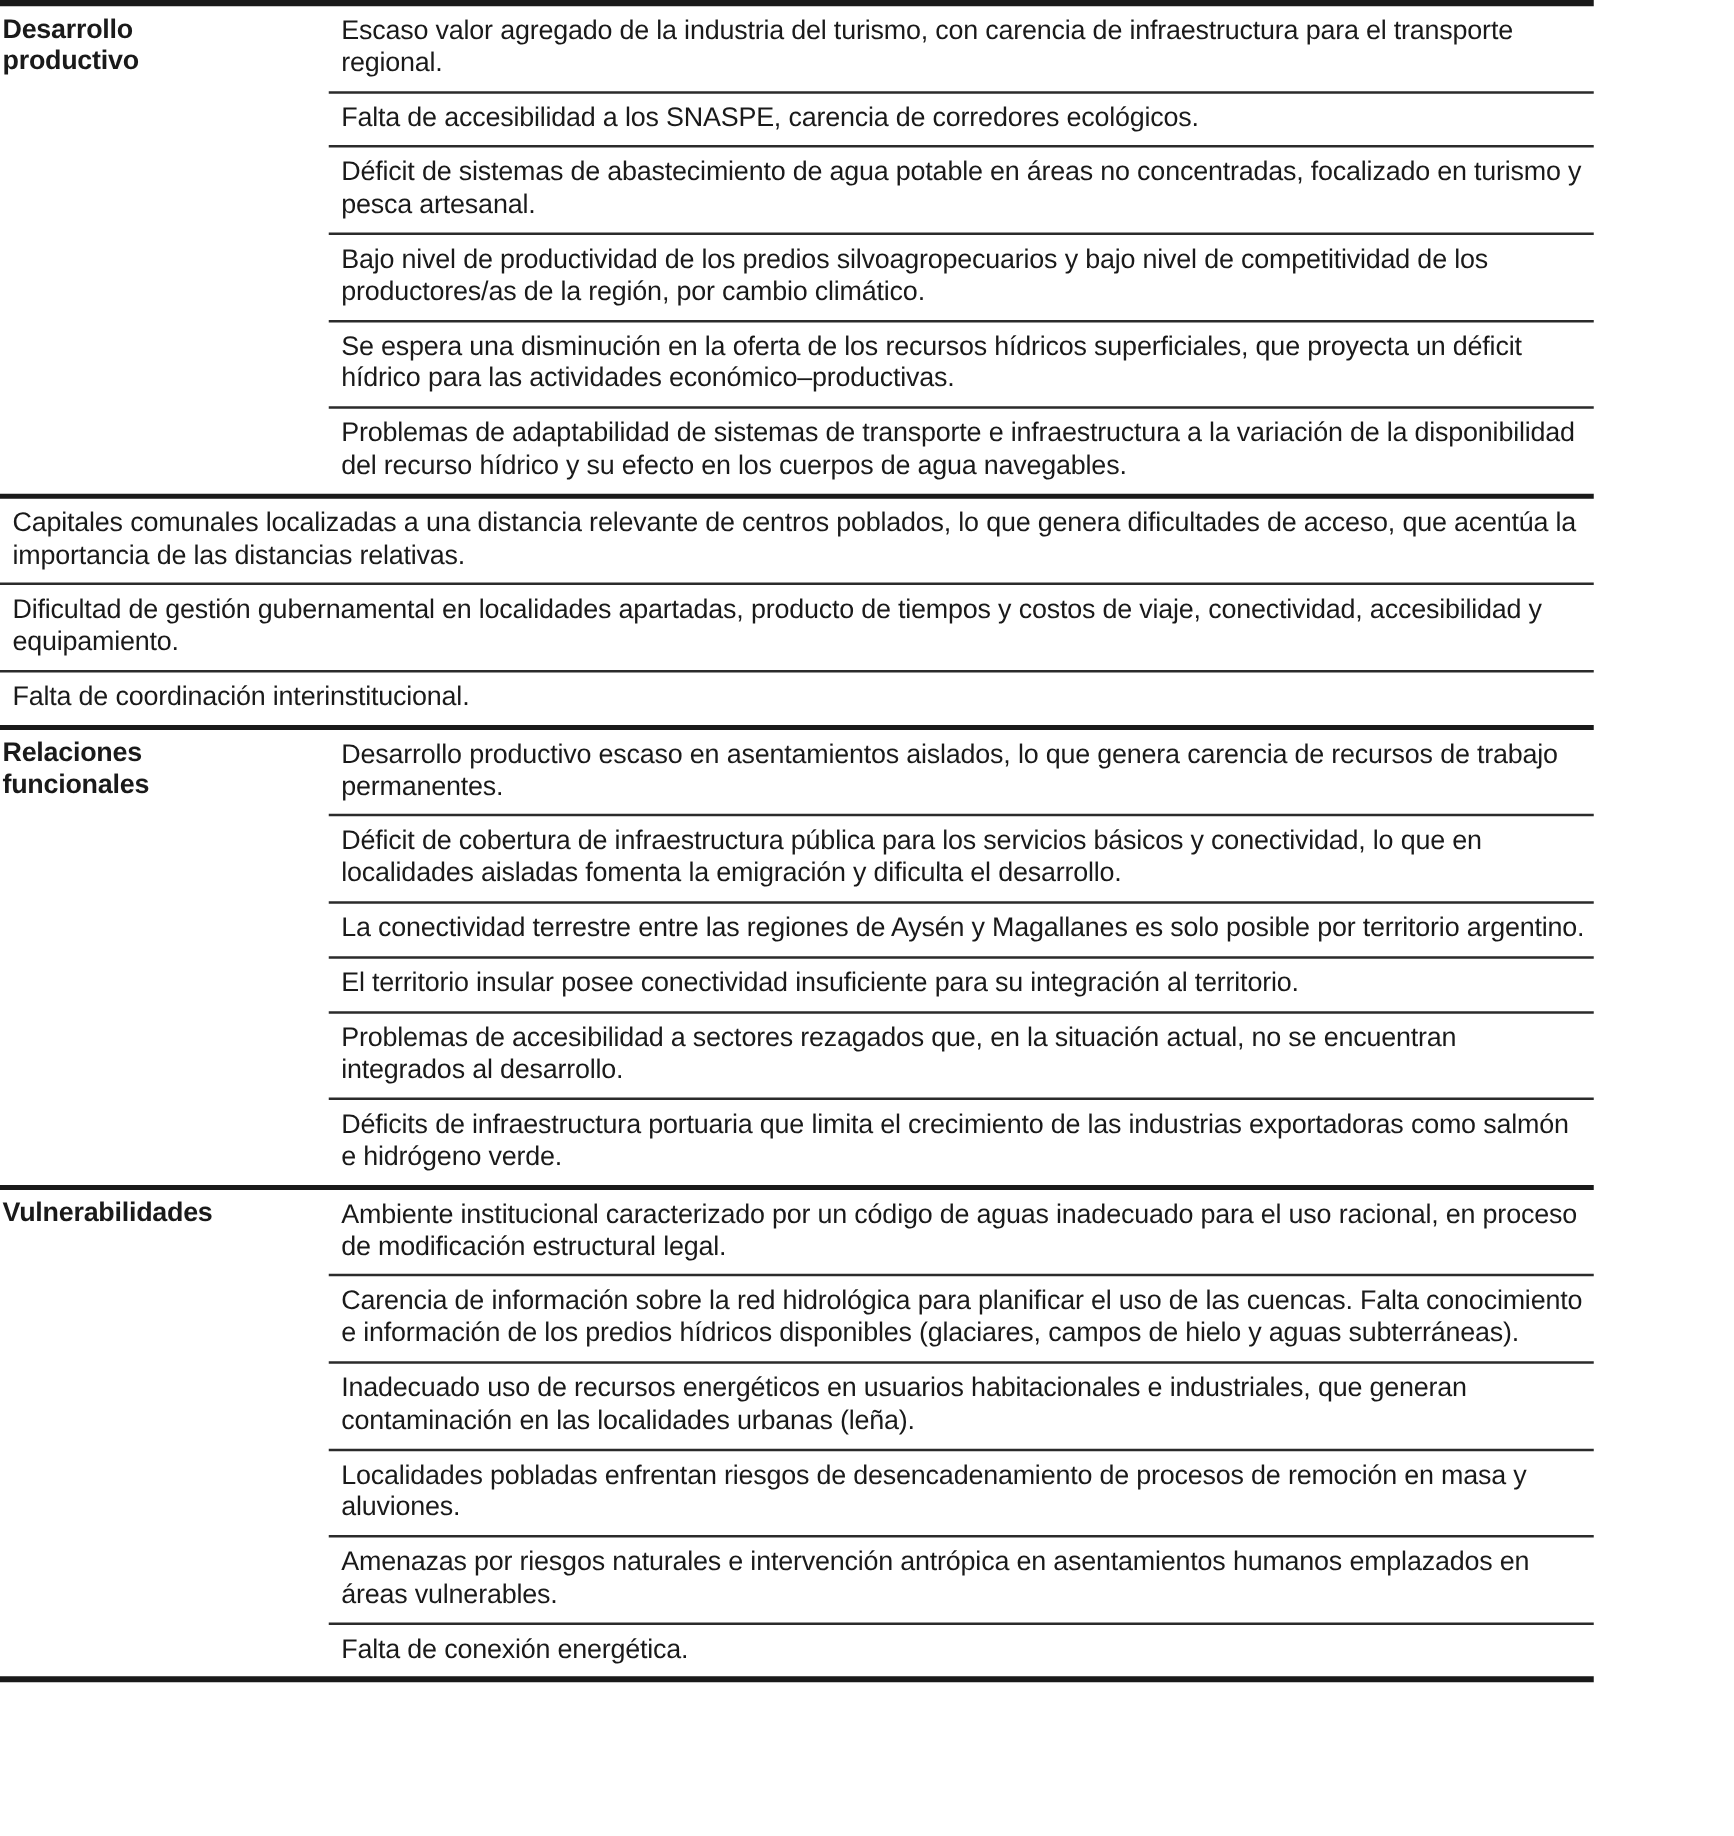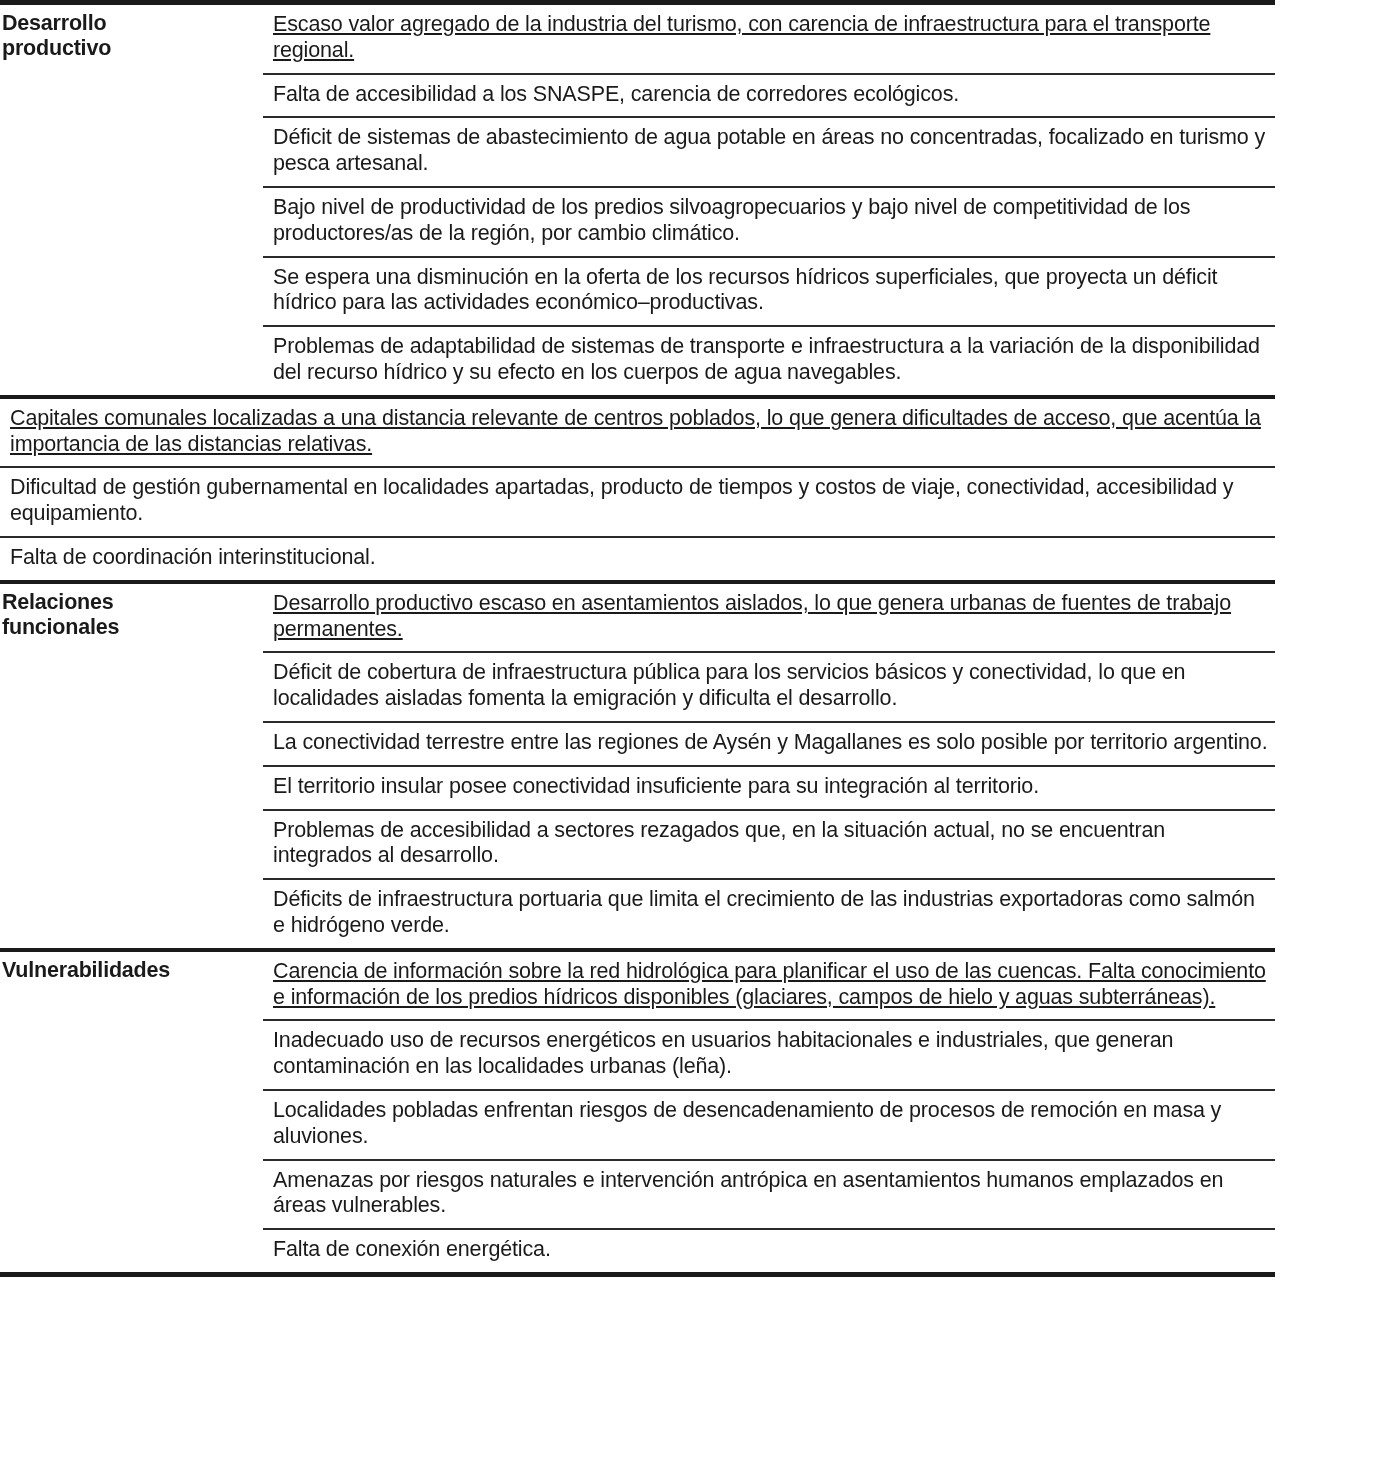--- a/index.html
+++ b/index.html
@@ -53,21 +53,20 @@
     box-sizing: border-box;
   }
 
   .stmt-row {
     box-sizing: border-box;
     padding: 7px 6px 9px 10px;
     border-top: 2px solid #2b2b2b;
   }
   .stmt-row:first-child {
     border-top: 0;
-    text-decoration: underline;
   }
 
   .stmt-text {
     font-size: 21.5px;
     line-height: 1.2;
     letter-spacing: -0.15px;
     text-align: left;
   }
 </style>
 </head>
@@ -114,21 +113,21 @@
         </div>
       </div>
     </div>
     <div class="section">
       <div class="cat-cell">
         <div class="cat-label">Relaciones
 funcionales</div>
       </div>
       <div class="rows-cell">
         <div class="stmt-row">
-          <div class="stmt-text">Desarrollo productivo escaso en asentamientos aislados, lo que genera urbanas de fuentes de trabajo permanentes.</div>
+          <div class="stmt-text">Desarrollo productivo escaso en asentamientos aislados, lo que genera carencia de recursos de trabajo permanentes.</div>
         </div>
         <div class="stmt-row">
           <div class="stmt-text">Déficit de cobertura de infraestructura pública para los servicios básicos y conectividad, lo que en localidades aisladas fomenta la emigración y dificulta el desarrollo.</div>
         </div>
         <div class="stmt-row">
           <div class="stmt-text">La conectividad terrestre entre las regiones de Aysén y Magallanes es solo posible por territorio argentino.</div>
         </div>
         <div class="stmt-row">
           <div class="stmt-text">El territorio insular posee conectividad insuficiente para su integración al territorio.</div>
         </div>
@@ -139,20 +138,23 @@
           <div class="stmt-text">Déficits de infraestructura portuaria que limita el crecimiento de las industrias exportadoras como salmón e hidrógeno verde.</div>
         </div>
       </div>
     </div>
     <div class="section">
       <div class="cat-cell">
         <div class="cat-label">Vulnerabilidades</div>
       </div>
       <div class="rows-cell">
         <div class="stmt-row">
+          <div class="stmt-text">Ambiente institucional caracterizado por un código de aguas inadecuado para el uso racional, en proceso de modificación estructural legal.</div>
+        </div>
+        <div class="stmt-row">
           <div class="stmt-text">Carencia de información sobre la red hidrológica para planificar el uso de las cuencas. Falta conocimiento e información de los predios hídricos disponibles (glaciares, campos de hielo y aguas subterráneas).</div>
         </div>
         <div class="stmt-row">
           <div class="stmt-text">Inadecuado uso de recursos energéticos en usuarios habitacionales e industriales, que generan contaminación en las localidades urbanas (leña).</div>
         </div>
         <div class="stmt-row">
           <div class="stmt-text">Localidades pobladas enfrentan riesgos de desencadenamiento de procesos de remoción en masa y aluviones.</div>
         </div>
         <div class="stmt-row">
           <div class="stmt-text">Amenazas por riesgos naturales e intervención antrópica en asentamientos humanos emplazados en áreas vulnerables.</div>

